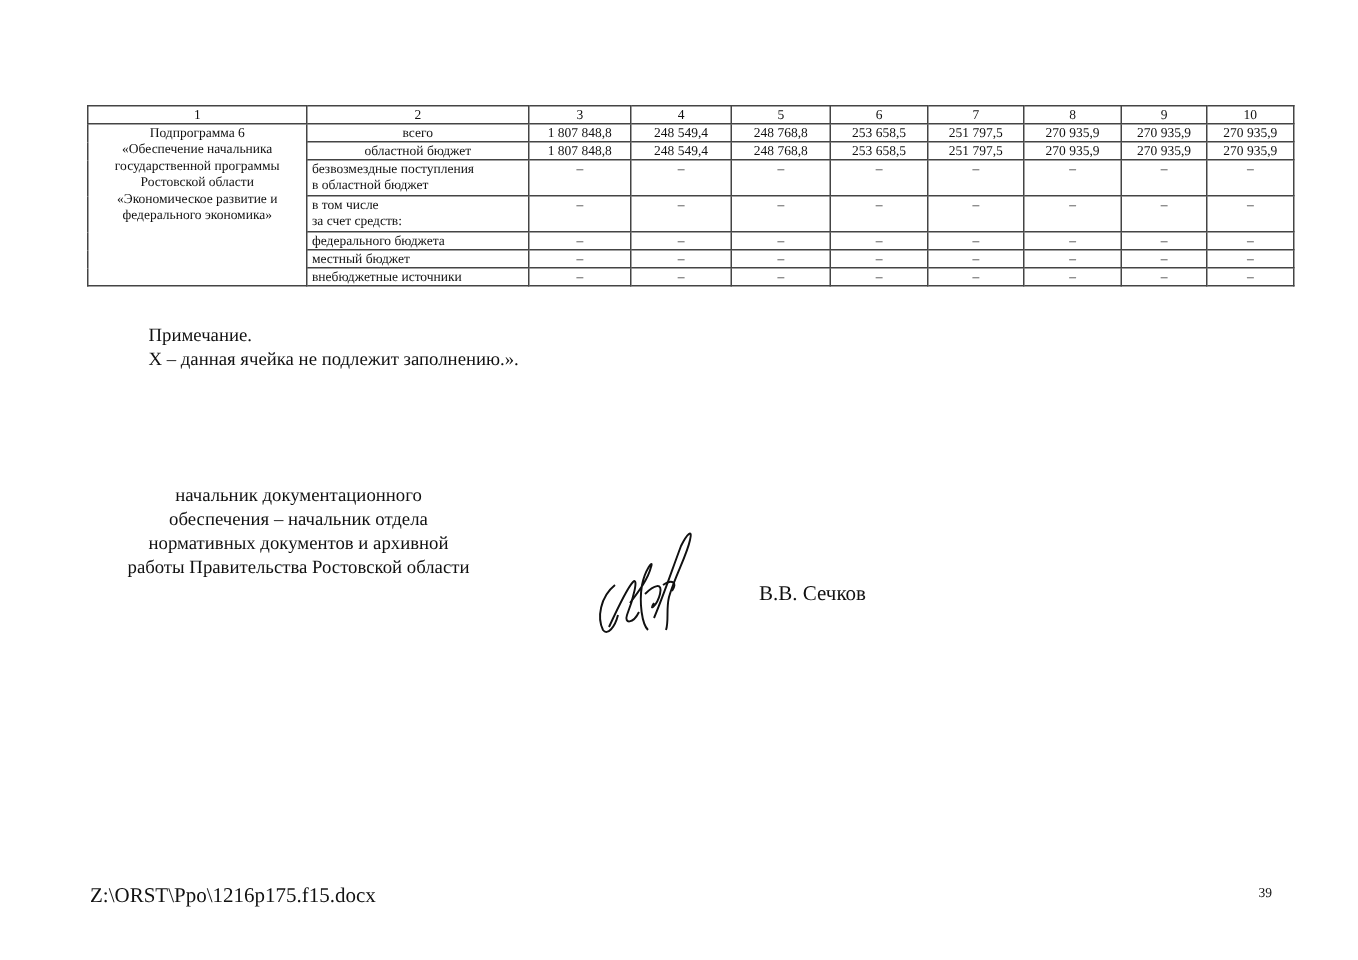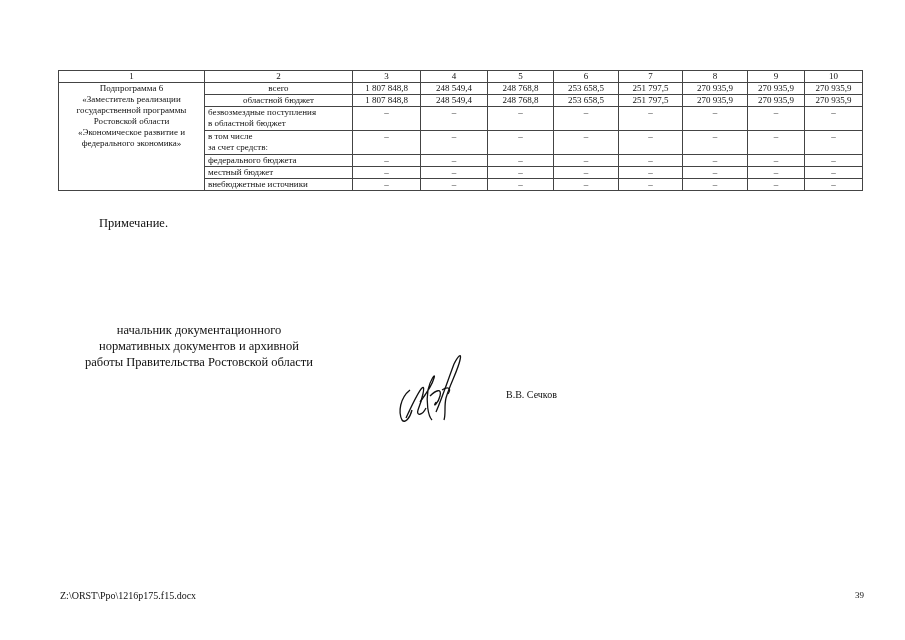--- a/index.html
+++ b/index.html
@@ -11,23 +11,23 @@
   .tbl td.c { text-align: center; }
   .tbl td.n { text-align: center; white-space: nowrap; }
   .tbl tr.hdr td { text-align: center; height: 10px; }
   .tbl tr.r1 td, .tbl tr.r2 td { height: 11px; text-align: center; }
   .tbl tr.r3 td, .tbl tr.r4 td { height: 23px; font-family: Liberation Serif, serif; }
   .tbl tr.r5 td, .tbl tr.r6 td, .tbl tr.r7 td { height: 11px; }
   .note { position: absolute; left: 99px; top: 215px; font-size: 12.5px; line-height: 16px; }
   .sig-title { position: absolute; left: 58px; top: 322px; width: 282px; text-align: center;
                font-size: 12.5px; line-height: 16px; }
   .signature { position: absolute; left: 392px; top: 350px; width: 80px; height: 75px; }
-  .sig-name { position: absolute; left: 506px; top: 389px; font-size: 10px; }
-  .footer-path { position: absolute; left: 60px; top: 590px; font-size: 10px; }
-  .page-num { position: absolute; left: 839px; top: 590px; font-size: 9px; margin-left: 16px; }
+  .sig-name { position: absolute; left: 506px; top: 389px; font-size: 14px; }
+  .footer-path { position: absolute; left: 60px; top: 590px; font-size: 14px; }
+  .page-num { position: absolute; left: 839px; top: 590px; font-size: 9px; }
 </style>
 </head>
 <body>
 
 <table class="tbl">
   <colgroup>
     <col style="width:146px">
       <col style="width:148px">
     <col style="width:68px">
       <col style="width:67px">
@@ -47,21 +47,21 @@
     <td>5</td>
     <td>6</td>
     <td>7</td>
     <td>8</td>
     <td>9</td>
     <td>10</td>
   </tr>
   <tr class="r1">
     <td rowspan="7">
       <div>Подпрограмма 6</div>
-      <div>«Заместитель реализации</div>
+      <div>«Обеспечение начальника</div>
       <div>государственной программы</div>
       <div>Ростовской области</div>
       <div>«Экономическое развитие и</div>
       <div>федерального экономика»</div>
     </td>
     <td>всего</td>
     <td class="n">1 807 848,8</td>
     <td class="n">248 549,4</td>
     <td class="n">248 768,8</td>
     <td class="n">253 658,5</td>
@@ -140,24 +140,26 @@
     <td class="c">–</td>
     <td class="c">–</td>
     <td class="c">–</td>
     <td class="c">–</td>
   </tr>
 </tbody>
   </table>
 
 <div class="note">
   <div>Примечание.</div>
+  <div>X – данная ячейка не подлежит заполнению.».</div>
 </div>
 
 <div class="sig-title">
   <div>начальник документационного</div>
+  <div>обеспечения – начальник отдела</div>
   <div>нормативных документов и архивной</div>
   <div>работы Правительства Ростовской области</div>
 </div>
 
 <svg class="signature" viewBox="0 0 80 75" fill="none" stroke="#111" stroke-width="1.3">
   <path d="M18 40 C8 48, 6 62, 10 70 C13 74, 18 68, 20 60"></path>
   <path d="M14 68 C20 55, 26 42, 30 38 C34 34, 30 50, 26 60 C24 66, 30 66, 34 58"></path>
   <path d="M28 52 C34 44, 40 36, 42 28 C44 22, 38 30, 36 40 C34 52, 36 66, 40 70"></path>
   <path d="M38 46 C44 40, 50 38, 48 46 C46 54, 40 58, 44 52"></path>
   <path d="M44 62 C50 48, 56 30, 62 14 C66 6, 70 2, 68 10 C66 20, 58 34, 54 48 C52 56, 54 64, 52 70"></path>

